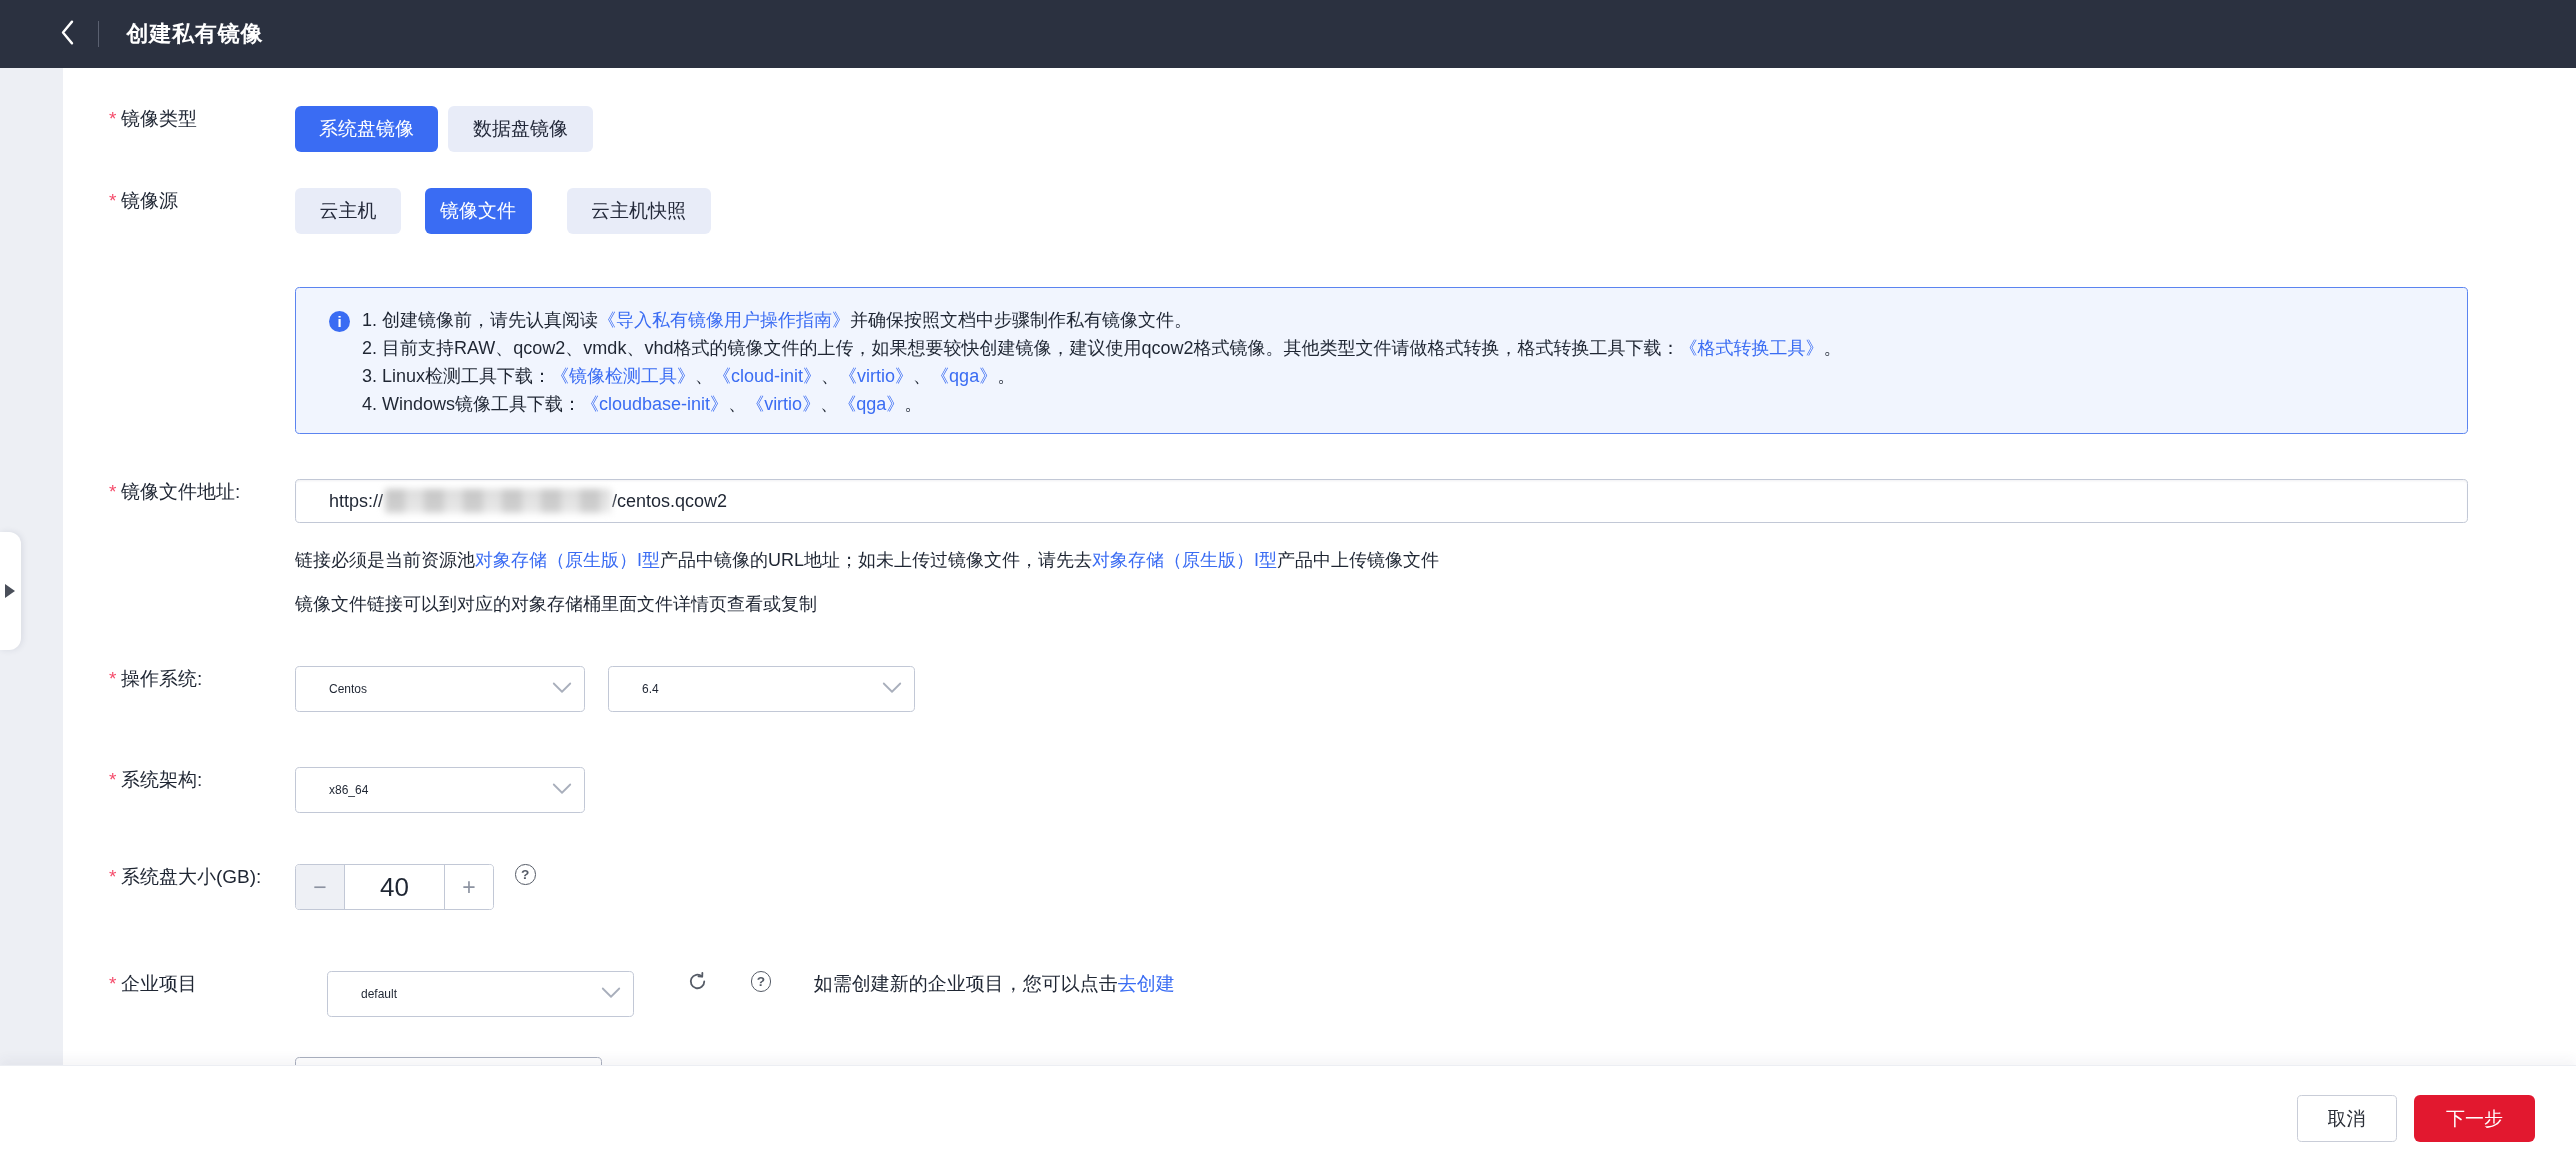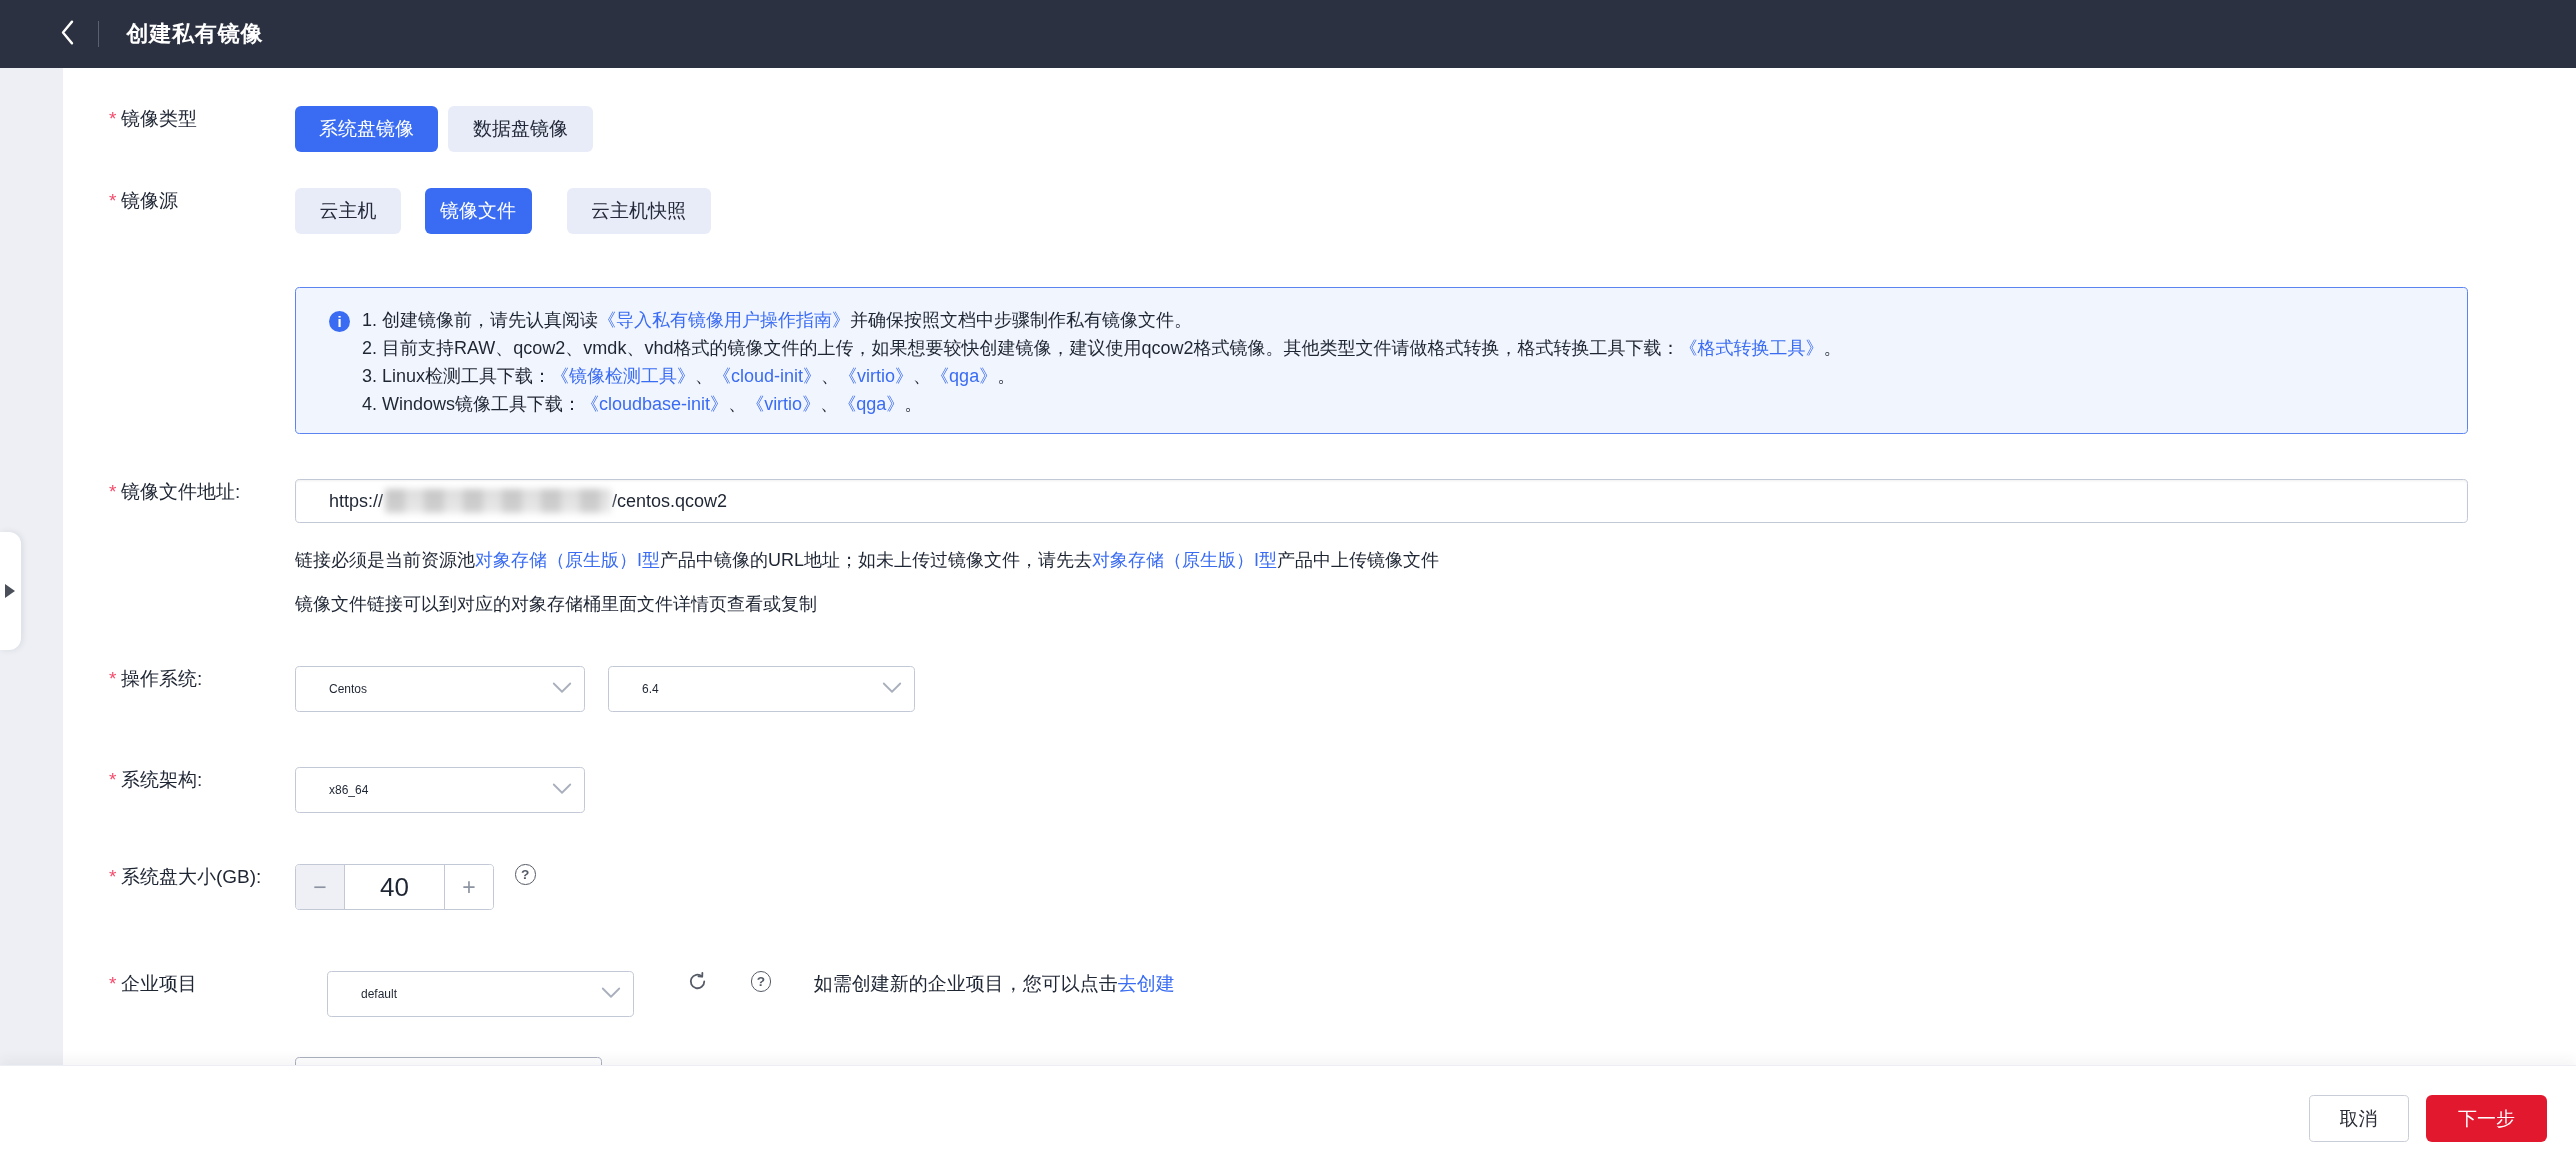--- a/index.html
+++ b/index.html
@@ -51,21 +51,21 @@
   .step-btn.plus { border-left:0.8px solid #c2c8d6; }
   .step-value { width:99px; display:flex; align-items:center; justify-content:center; font-size:26px; color:#1f2633; }
 
   .round-icon { width:20.5px; height:20.5px; border-radius:50%; border:1.5px solid #555b66; color:#555b66; font-size:13.7px; font-weight:700; display:inline-flex; align-items:center; justify-content:center; cursor:pointer; background:#fff; font-style:normal; }
   .inline-note { font-size:19px; color:#1f2633; margin-left:10.6px; }
 
   
   .partial-input { position:absolute; left:232px; top:989px; width:307px; height:30px; border:0.8px solid #aab0bf; border-radius:4.6px 4.6px 0 0; background:#fff; }
 
   
-  .footer { position:absolute; left:0; bottom:0; width:2576px; height:106px; background:#ffffff; border-top:0.8px solid #eceef3; box-shadow:0 -6px 10.6px rgba(50,60,90,.05); display:flex; align-items:center; justify-content:flex-end; padding-right:29px; gap:17.5px; }
+  .footer { position:absolute; left:0; bottom:0; width:2576px; height:106px; background:#ffffff; border-top:0.8px solid #eceef3; box-shadow:0 -6px 10.6px rgba(50,60,90,.05); display:flex; align-items:center; justify-content:flex-end; padding-right:41px; gap:17.5px; }
   .btn-cancel { width:100px; height:47px; background:#fff; border:0.8px solid #c9cdd8; border-radius:4.6px; font-size:19px; color:#2b2f38; cursor:pointer; font-family:inherit; }
   .btn-next { width:121px; height:47px; background:#e2182f; border:none; border-radius:6px; font-size:19px; color:#ffffff; cursor:pointer; font-family:inherit; }
 </style>
 </head>
 <body>
 
 <div class="screen">
 
   <div class="header">
     <button class="back-btn">

